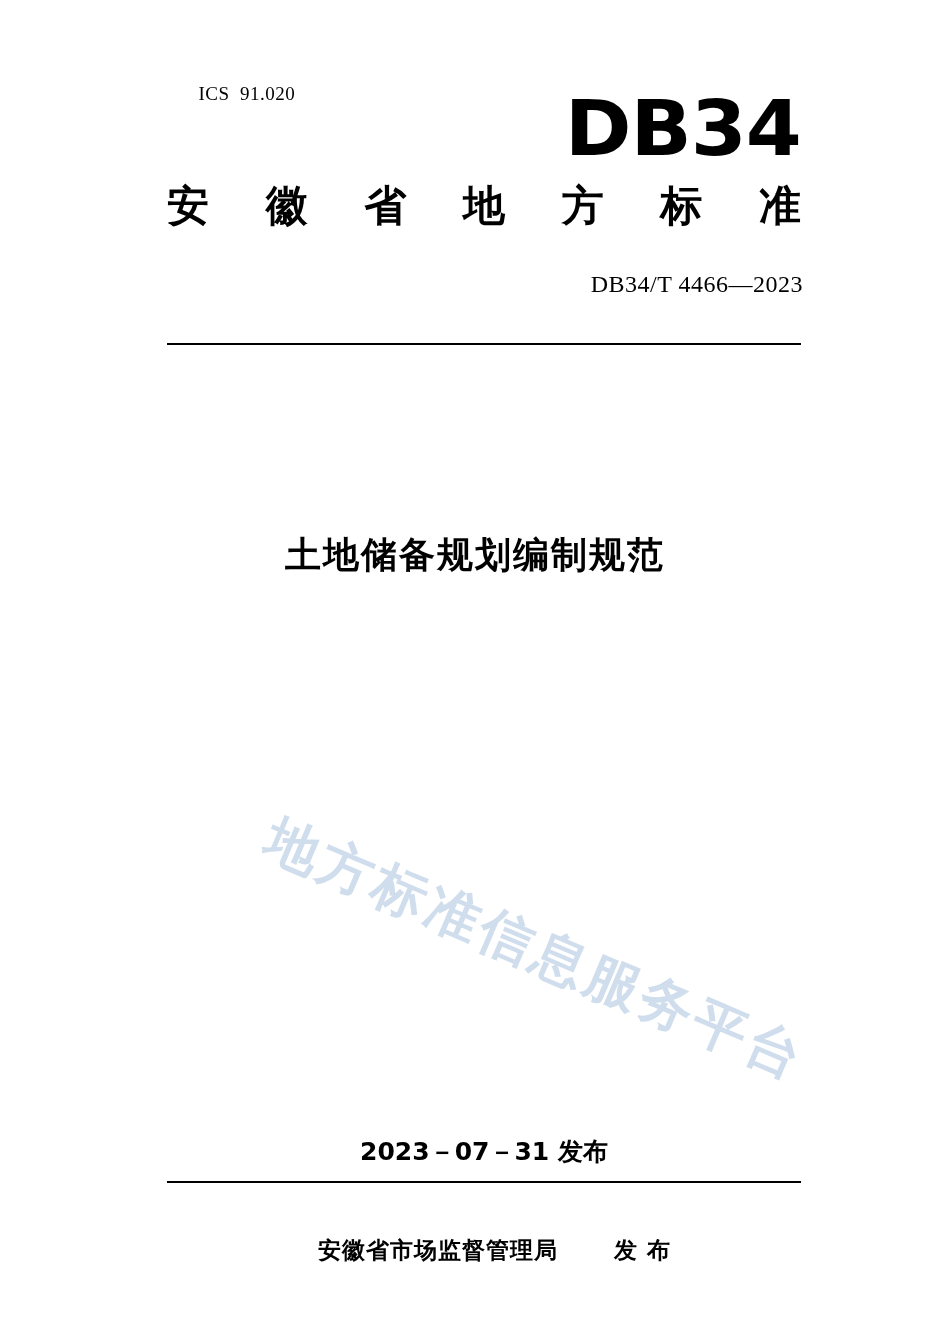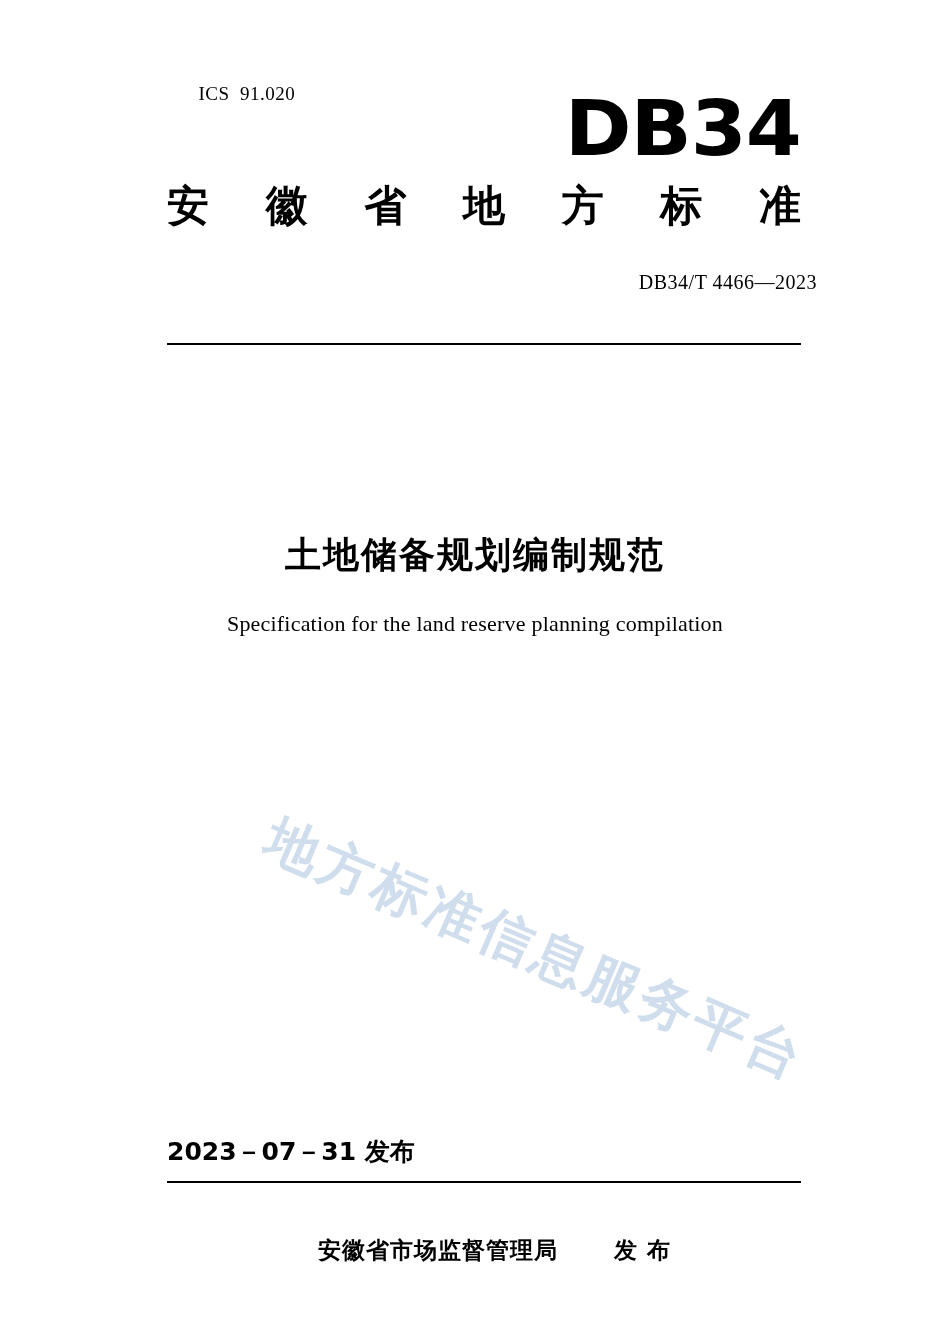--- a/index.html
+++ b/index.html
@@ -61,24 +61,24 @@
     font-size: 42px;
     line-height: 1;
   }
   .province-title span {
     display: inline-block;
   }
 
   
   .std-number {
     position: absolute;
-    right: 66px;
+    right: 80px;
     top: 258px;
     font-family: "Liberation Serif", serif;
-    font-size: 20px;
+    font-size: 24px;
     letter-spacing: 0.5px;
   }
 
   
   .top-rule {
     position: absolute;
     left: 100px;
     right: 82px;
     top: 330px;
     border-top: 2px solid #000;
@@ -126,21 +126,21 @@
     opacity: 0.85;
   }
 
   
   .date-row {
     position: absolute;
     left: 100px;
     right: 82px;
     top: 1122px;
     display: flex;
-    justify-content: flex-start;
+    justify-content: center;
     font-family: "DejaVu Sans", sans-serif;
     font-weight: 700;
     font-size: 25px;
   }
 
   
   .bottom-rule {
     position: absolute;
     left: 100px;
     right: 82px;
@@ -187,21 +187,20 @@
     <span>方</span>
     <span>标</span>
     <span>准</span>
   </div>
 
   <div class="std-number">DB34/T 4466—2023</div>
 
   <div class="top-rule"></div>
 
   <div class="doc-title-cn">土地储备规划编制规范</div>
-  <div class="doc-title-en">Specification for the land reserve planning compilation</div>
 
   <div class="watermark" style="color: rgb(199, 216, 234);">地方标准信息服务平台</div>
 
   <div class="date-row">
     <span>2023－07－31 发布</span>
   </div>
 
   <div class="bottom-rule"></div>
 
   <div class="issuer">

